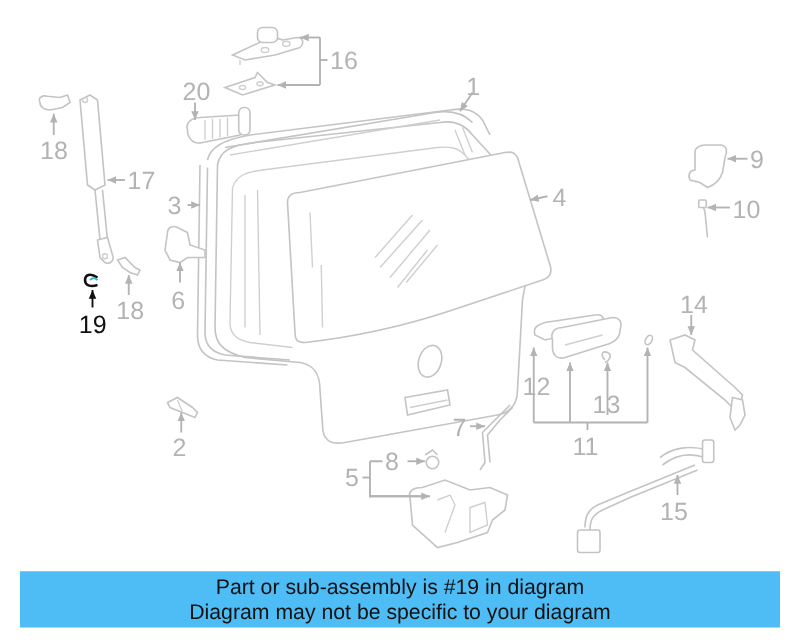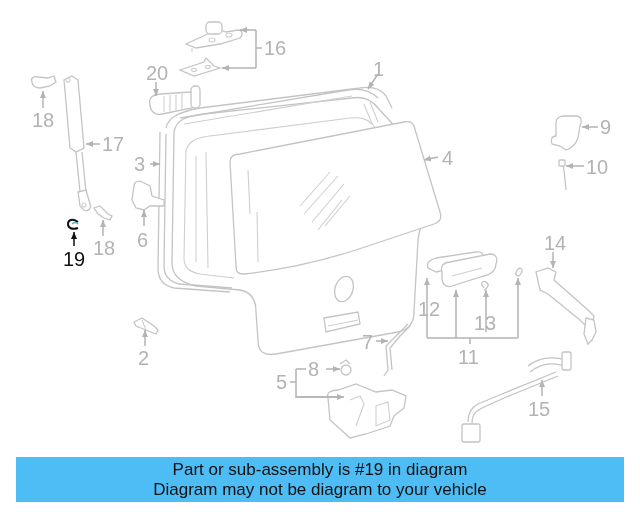--- a/index.html
+++ b/index.html
@@ -219,14 +219,14 @@
     <text class="lbl" x="102" y="151">17</text>
     <text class="lbl" x="32" y="127">18</text>
     <text class="lbl" x="93" y="255">18</text>
     <text class="lbl active" x="63" y="266">19</text>
     <text class="lbl" x="146" y="80">20</text>
   </g>
 </svg>
 
 <div id="banner">
   <div>Part or sub-assembly is #19 in diagram</div>
-  <div>Diagram may not be diagram to your vehicle</div>
+  <div>Diagram may not be specific to your diagram</div>
 </div>
 
 </body></html>

